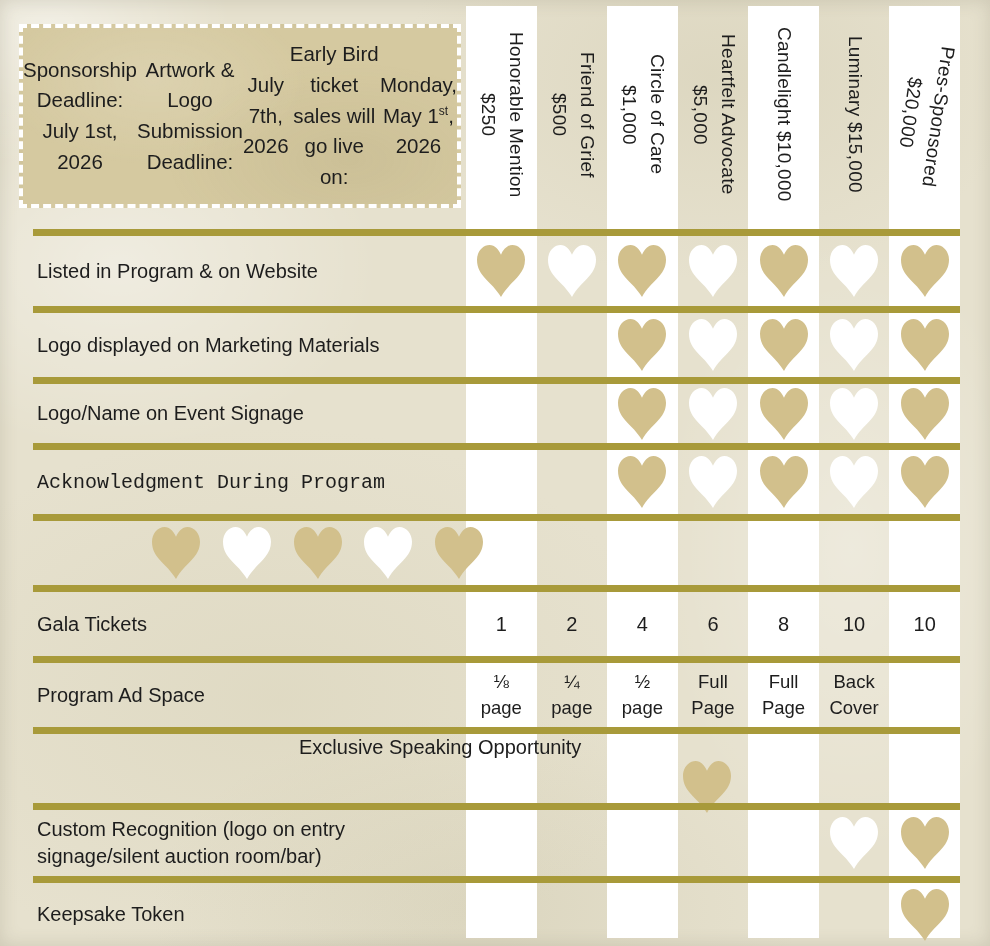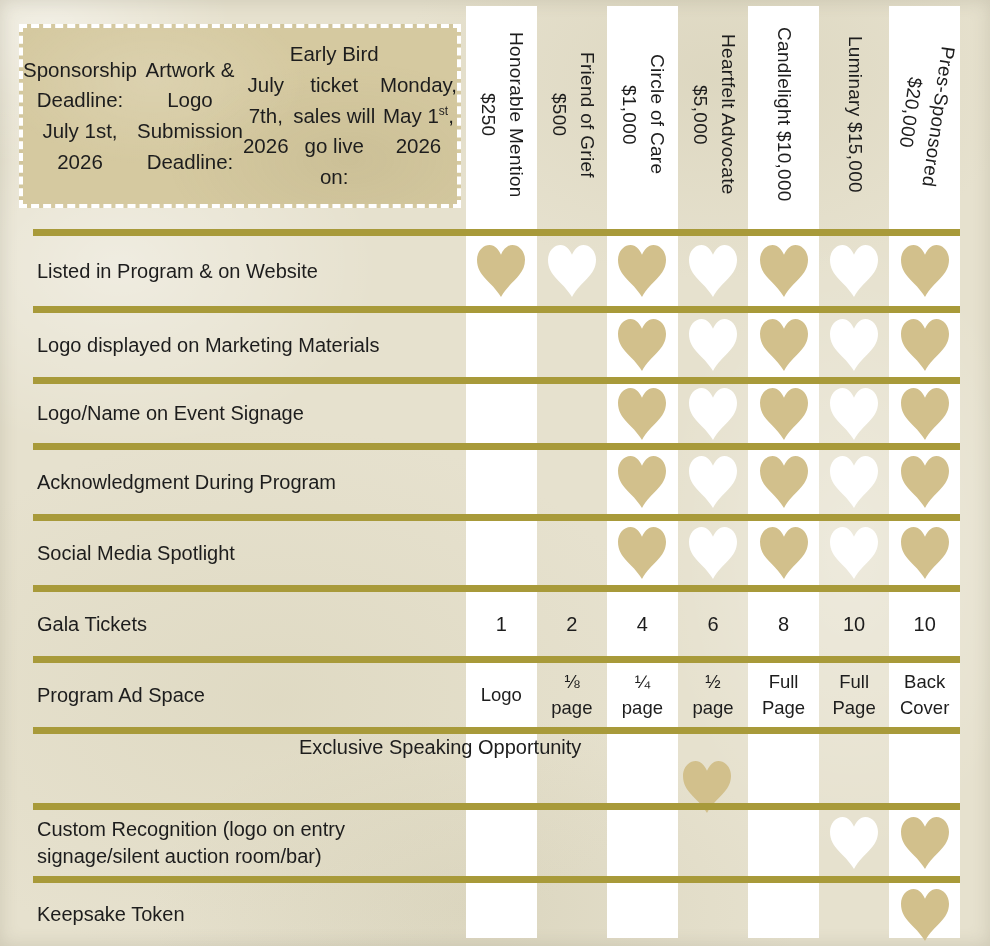--- a/index.html
+++ b/index.html
@@ -280,25 +280,57 @@
               <path fill="currentColor" d="M23.6,0c-3.4,0-6.3,2.7-7.6,5.6C14.7,2.7,11.8,0,8.4,0C3.8,0,0,3.8,0,8.4c0,9.4,9.5,11.9,16,21.2c6.1-9.3,16-12.1,16-21.2C32,3.8,28.2,0,23.6,0z"></path>
             </svg>
           </div>
           <div class="cell heart-tan">
             <svg class="heart" viewBox="0 0 32 29.6" width="48" height="52" preserveAspectRatio="none">
               <path fill="currentColor" d="M23.6,0c-3.4,0-6.3,2.7-7.6,5.6C14.7,2.7,11.8,0,8.4,0C3.8,0,0,3.8,0,8.4c0,9.4,9.5,11.9,16,21.2c6.1-9.3,16-12.1,16-21.2C32,3.8,28.2,0,23.6,0z"></path>
             </svg>
           </div>
         </div>
       </div>
+      <div class="row" style="height: 71px; font-family: Liberation Mono, monospace;">
+        <div class="gold-line"></div>
+        <div class="row-label">
+          <span class="inner">Acknowledgment During Program</span>
+        </div>
+        <div class="cells">
+          <div class="cell"></div>
+          <div class="cell"></div>
+          <div class="cell heart-tan">
+            <svg class="heart" viewBox="0 0 32 29.6" width="48" height="52" preserveAspectRatio="none">
+              <path fill="currentColor" d="M23.6,0c-3.4,0-6.3,2.7-7.6,5.6C14.7,2.7,11.8,0,8.4,0C3.8,0,0,3.8,0,8.4c0,9.4,9.5,11.9,16,21.2c6.1-9.3,16-12.1,16-21.2C32,3.8,28.2,0,23.6,0z"></path>
+            </svg>
+          </div>
+          <div class="cell heart-white">
+            <svg class="heart" viewBox="0 0 32 29.6" width="48" height="52" preserveAspectRatio="none">
+              <path fill="currentColor" d="M23.6,0c-3.4,0-6.3,2.7-7.6,5.6C14.7,2.7,11.8,0,8.4,0C3.8,0,0,3.8,0,8.4c0,9.4,9.5,11.9,16,21.2c6.1-9.3,16-12.1,16-21.2C32,3.8,28.2,0,23.6,0z"></path>
+            </svg>
+          </div>
+          <div class="cell heart-tan">
+            <svg class="heart" viewBox="0 0 32 29.6" width="48" height="52" preserveAspectRatio="none">
+              <path fill="currentColor" d="M23.6,0c-3.4,0-6.3,2.7-7.6,5.6C14.7,2.7,11.8,0,8.4,0C3.8,0,0,3.8,0,8.4c0,9.4,9.5,11.9,16,21.2c6.1-9.3,16-12.1,16-21.2C32,3.8,28.2,0,23.6,0z"></path>
+            </svg>
+          </div>
+          <div class="cell heart-white">
+            <svg class="heart" viewBox="0 0 32 29.6" width="48" height="52" preserveAspectRatio="none">
+              <path fill="currentColor" d="M23.6,0c-3.4,0-6.3,2.7-7.6,5.6C14.7,2.7,11.8,0,8.4,0C3.8,0,0,3.8,0,8.4c0,9.4,9.5,11.9,16,21.2c6.1-9.3,16-12.1,16-21.2C32,3.8,28.2,0,23.6,0z"></path>
+            </svg>
+          </div>
+          <div class="cell heart-tan">
+            <svg class="heart" viewBox="0 0 32 29.6" width="48" height="52" preserveAspectRatio="none">
+              <path fill="currentColor" d="M23.6,0c-3.4,0-6.3,2.7-7.6,5.6C14.7,2.7,11.8,0,8.4,0C3.8,0,0,3.8,0,8.4c0,9.4,9.5,11.9,16,21.2c6.1-9.3,16-12.1,16-21.2C32,3.8,28.2,0,23.6,0z"></path>
+            </svg>
+          </div>
+        </div>
+      </div>
       <div class="row" style="height: 71px;">
         <div class="gold-line"></div>
-        <div class="row-label">
-          <span class="inner">Acknowledgment During Program</span>
-        </div>
         <div class="cells">
           <div class="cell"></div>
           <div class="cell"></div>
           <div class="cell heart-tan">
             <svg class="heart" viewBox="0 0 32 29.6" width="48" height="52" preserveAspectRatio="none">
               <path fill="currentColor" d="M23.6,0c-3.4,0-6.3,2.7-7.6,5.6C14.7,2.7,11.8,0,8.4,0C3.8,0,0,3.8,0,8.4c0,9.4,9.5,11.9,16,21.2c6.1-9.3,16-12.1,16-21.2C32,3.8,28.2,0,23.6,0z"></path>
             </svg>
           </div>
           <div class="cell heart-white">
             <svg class="heart" viewBox="0 0 32 29.6" width="48" height="52" preserveAspectRatio="none">
@@ -318,90 +350,52 @@
           <div class="cell heart-tan">
             <svg class="heart" viewBox="0 0 32 29.6" width="48" height="52" preserveAspectRatio="none">
               <path fill="currentColor" d="M23.6,0c-3.4,0-6.3,2.7-7.6,5.6C14.7,2.7,11.8,0,8.4,0C3.8,0,0,3.8,0,8.4c0,9.4,9.5,11.9,16,21.2c6.1-9.3,16-12.1,16-21.2C32,3.8,28.2,0,23.6,0z"></path>
             </svg>
           </div>
         </div>
       </div>
       <div class="row" style="height: 71px;">
         <div class="gold-line"></div>
         <div class="row-label">
-          <span class="inner">Social Media Spotlight</span>
-        </div>
-        <div class="cells">
-          <div class="cell"></div>
-          <div class="cell"></div>
-          <div class="cell heart-tan">
-            <svg class="heart" viewBox="0 0 32 29.6" width="48" height="52" preserveAspectRatio="none">
-              <path fill="currentColor" d="M23.6,0c-3.4,0-6.3,2.7-7.6,5.6C14.7,2.7,11.8,0,8.4,0C3.8,0,0,3.8,0,8.4c0,9.4,9.5,11.9,16,21.2c6.1-9.3,16-12.1,16-21.2C32,3.8,28.2,0,23.6,0z"></path>
-            </svg>
-          </div>
-          <div class="cell heart-white">
-            <svg class="heart" viewBox="0 0 32 29.6" width="48" height="52" preserveAspectRatio="none">
-              <path fill="currentColor" d="M23.6,0c-3.4,0-6.3,2.7-7.6,5.6C14.7,2.7,11.8,0,8.4,0C3.8,0,0,3.8,0,8.4c0,9.4,9.5,11.9,16,21.2c6.1-9.3,16-12.1,16-21.2C32,3.8,28.2,0,23.6,0z"></path>
-            </svg>
-          </div>
-          <div class="cell heart-tan">
-            <svg class="heart" viewBox="0 0 32 29.6" width="48" height="52" preserveAspectRatio="none">
-              <path fill="currentColor" d="M23.6,0c-3.4,0-6.3,2.7-7.6,5.6C14.7,2.7,11.8,0,8.4,0C3.8,0,0,3.8,0,8.4c0,9.4,9.5,11.9,16,21.2c6.1-9.3,16-12.1,16-21.2C32,3.8,28.2,0,23.6,0z"></path>
-            </svg>
-          </div>
-          <div class="cell heart-white">
-            <svg class="heart" viewBox="0 0 32 29.6" width="48" height="52" preserveAspectRatio="none">
-              <path fill="currentColor" d="M23.6,0c-3.4,0-6.3,2.7-7.6,5.6C14.7,2.7,11.8,0,8.4,0C3.8,0,0,3.8,0,8.4c0,9.4,9.5,11.9,16,21.2c6.1-9.3,16-12.1,16-21.2C32,3.8,28.2,0,23.6,0z"></path>
-            </svg>
-          </div>
-          <div class="cell heart-tan">
-            <svg class="heart" viewBox="0 0 32 29.6" width="48" height="52" preserveAspectRatio="none">
-              <path fill="currentColor" d="M23.6,0c-3.4,0-6.3,2.7-7.6,5.6C14.7,2.7,11.8,0,8.4,0C3.8,0,0,3.8,0,8.4c0,9.4,9.5,11.9,16,21.2c6.1-9.3,16-12.1,16-21.2C32,3.8,28.2,0,23.6,0z"></path>
-            </svg>
+          <span class="inner">Gala Tickets</span>
+        </div>
+        <div class="cells">
+          <div class="cell">
+            <div class="cell-num">1</div>
+          </div>
+          <div class="cell">
+            <div class="cell-num">2</div>
+          </div>
+          <div class="cell">
+            <div class="cell-num">4</div>
+          </div>
+          <div class="cell">
+            <div class="cell-num">6</div>
+          </div>
+          <div class="cell">
+            <div class="cell-num">8</div>
+          </div>
+          <div class="cell">
+            <div class="cell-num">10</div>
+          </div>
+          <div class="cell">
+            <div class="cell-num">10</div>
           </div>
         </div>
       </div>
       <div class="row" style="height: 71px;">
         <div class="gold-line"></div>
         <div class="row-label">
-          <span class="inner">Gala Tickets</span>
-        </div>
-        <div class="cells">
-          <div class="cell">
-            <div class="cell-num">1</div>
-          </div>
-          <div class="cell">
-            <div class="cell-num">2</div>
-          </div>
-          <div class="cell">
-            <div class="cell-num">4</div>
-          </div>
-          <div class="cell">
-            <div class="cell-num">6</div>
-          </div>
-          <div class="cell">
-            <div class="cell-num">8</div>
-          </div>
-          <div class="cell">
-            <div class="cell-num">10</div>
-          </div>
-          <div class="cell">
-            <div class="cell-num">10</div>
-          </div>
-        </div>
-      </div>
-      <div class="row" style="height: 71px;">
-        <div class="gold-line"></div>
-        <div class="row-label">
           <span class="inner">Program Ad Space</span>
         </div>
         <div class="cells">
-          <div class="cell">
-            <div class="cell-text">Logo</div>
-          </div>
           <div class="cell">
             <div class="cell-text">⅛
 page</div>
           </div>
           <div class="cell">
             <div class="cell-text">¼
 page</div>
           </div>
           <div class="cell">
             <div class="cell-text">½

